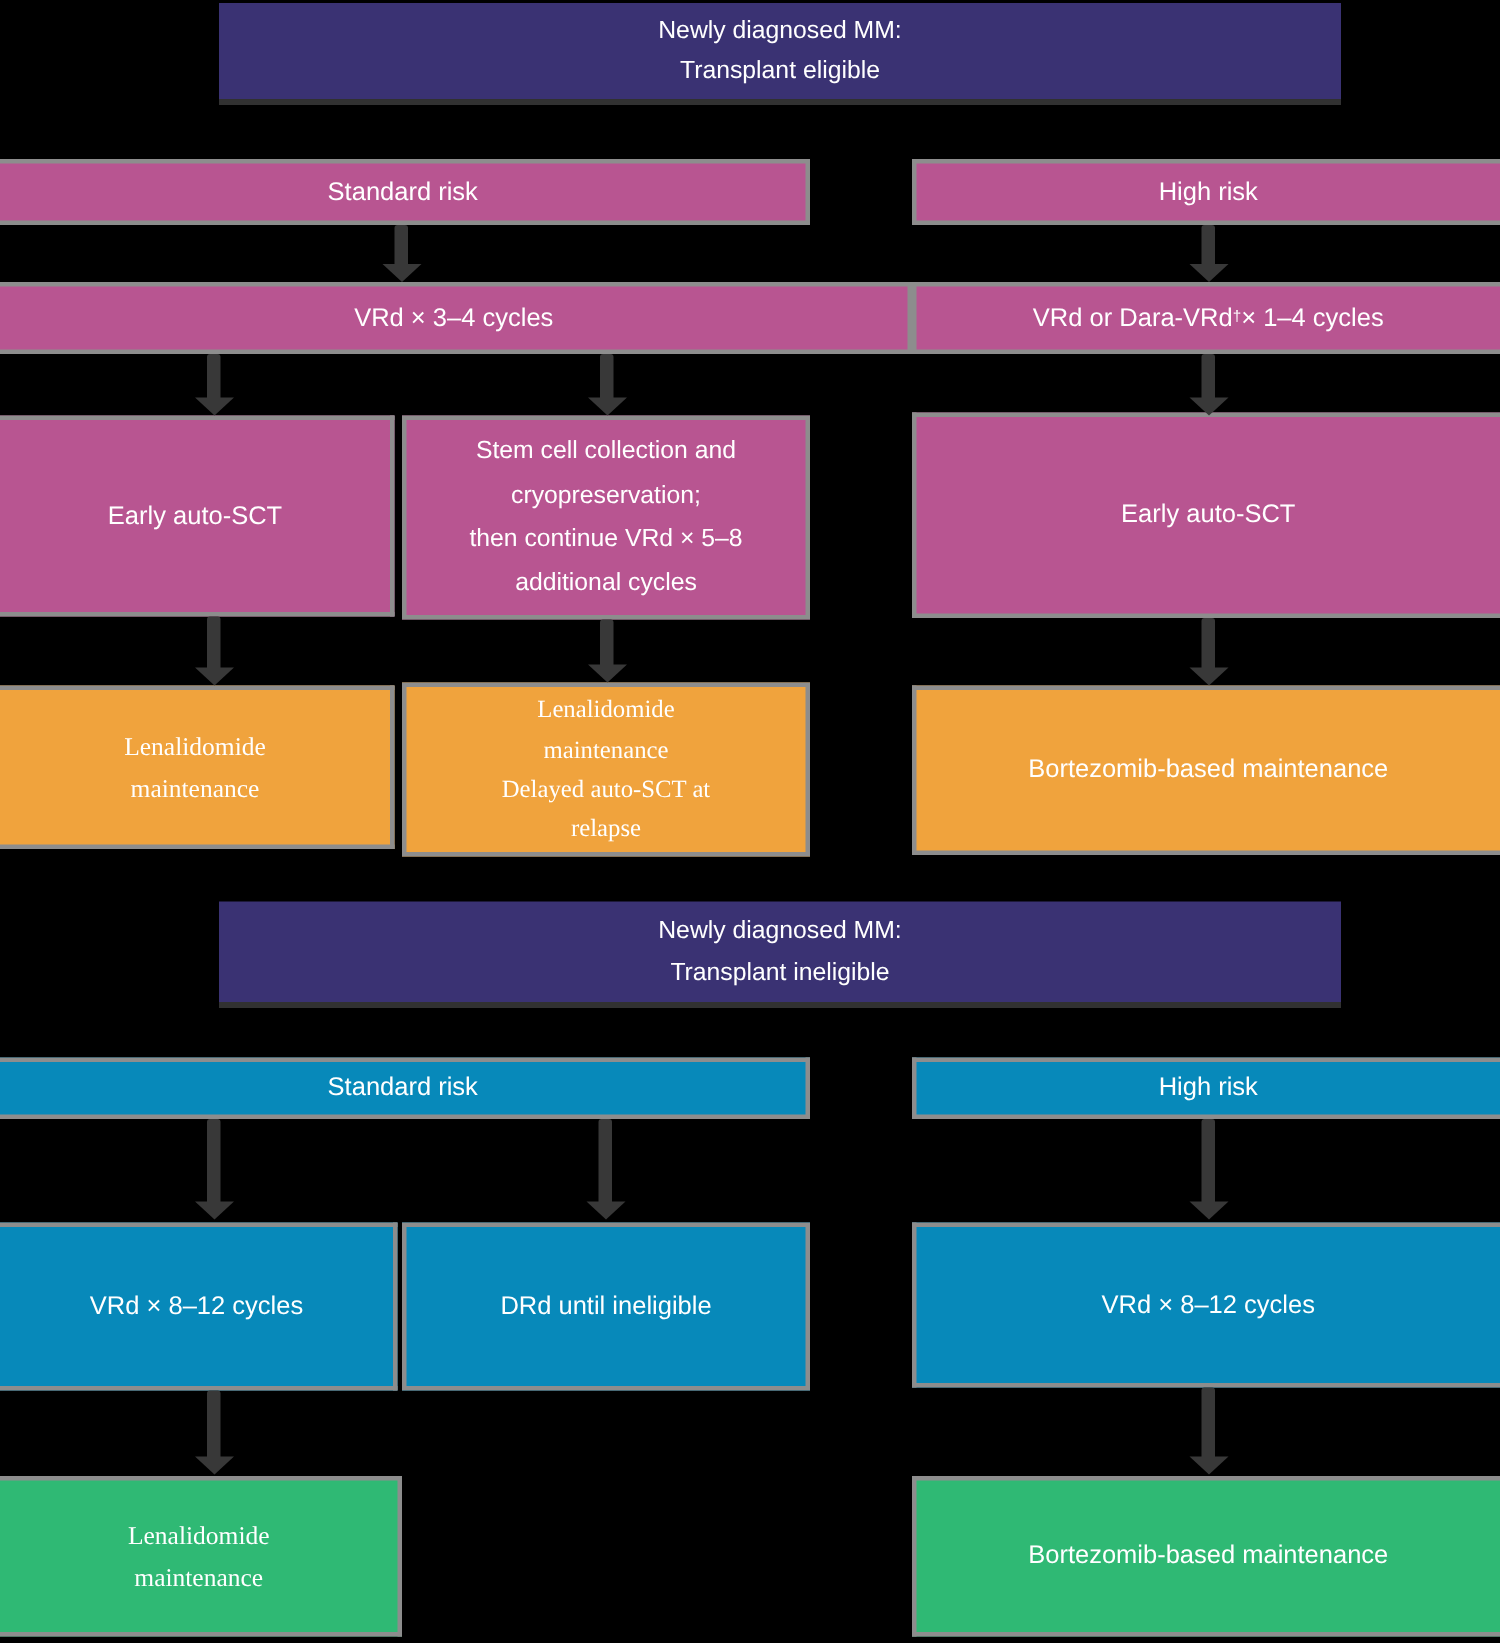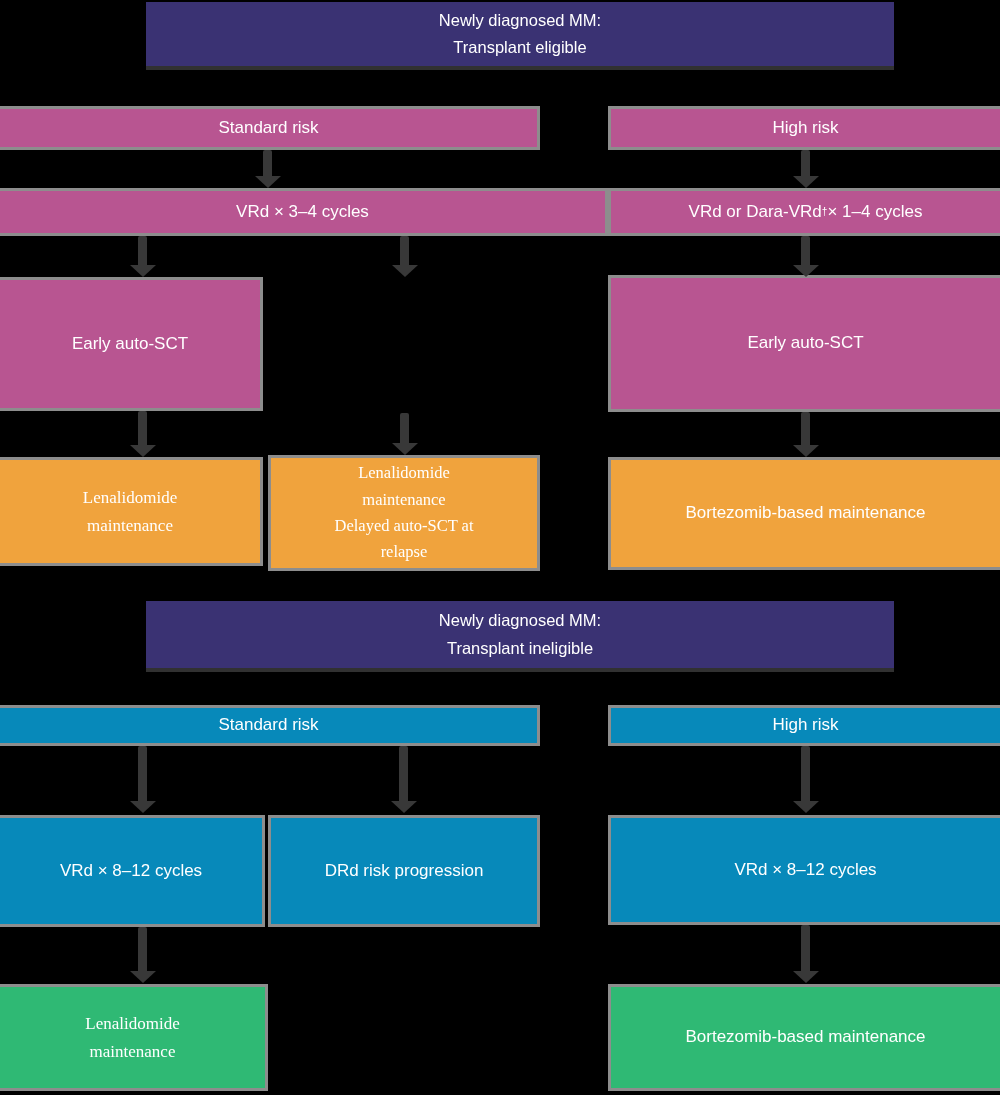--- a/index.html
+++ b/index.html
@@ -50,38 +50,42 @@
   <div class="box title" style="left:146px;top:2px;width:748px;height:68px">Newly diagnosed MM:
 Transplant eligible</div>
 
   <div class="box pink bleed-left" style="left:0;top:106px;width:540px;height:44px">Standard risk</div>
   <div class="box pink bleed-right" style="left:608px;top:106px;width:392px;height:44px">High risk</div>
 
   <div class="box pink bleed-left" style="left:0;top:188px;width:608px;height:48px">VRd × 3–4 cycles</div>
   <div class="box pink bleed-right" style="left:608px;top:188px;width:392px;height:48px"><span>VRd or Dara-VRd</span><sup>†</sup><span> × 1–4 cycles</span></div>
 
   <div class="box pink bleed-left" style="left:0;top:277px;width:263px;height:134px">Early auto-SCT</div>
+  <div class="box pink lh-tall" style="left:268px;top:277px;width:272px;height:136px;font-size:16.5px">Stem cell collection and
+cryopreservation;
+then continue VRd × 5–8
+additional cycles</div>
   <div class="box pink bleed-right" style="left:608px;top:275px;width:392px;height:137px">Early auto-SCT</div>
 
   <div class="box orange bleed-left lh-mid" style="left:0;top:457px;width:263px;height:109px">Lenalidomide
 maintenance</div>
   <div class="box orange lh-mid" style="left:268px;top:455px;width:272px;height:116px;font-size:16.5px">Lenalidomide
 maintenance
 Delayed auto-SCT at
 relapse</div>
   <div class="box orange bleed-right" style="left:608px;top:457px;width:392px;height:113px">Bortezomib-based maintenance</div>
 
   <div class="box title" style="left:146px;top:601px;width:748px;height:71px">Newly diagnosed MM:
 Transplant ineligible</div>
 
   <div class="box blue bleed-left" style="left:0;top:705px;width:540px;height:41px">Standard risk</div>
   <div class="box blue bleed-right" style="left:608px;top:705px;width:392px;height:41px">High risk</div>
 
   <div class="box blue bleed-left" style="left:0;top:815px;width:265px;height:112px">VRd × 8–12 cycles</div>
-  <div class="box blue" style="left:268px;top:815px;width:272px;height:112px">DRd risk progression</div>
+  <div class="box blue" style="left:268px;top:815px;width:272px;height:112px">DRd until ineligible</div>
   <div class="box blue bleed-right" style="left:608px;top:815px;width:392px;height:110px">VRd × 8–12 cycles</div>
 
   <div class="box green bleed-left lh-mid" style="left:0;top:984px;width:268px;height:107px">Lenalidomide
 maintenance</div>
   <div class="box green bleed-right" style="left:608px;top:984px;width:392px;height:107px">Bortezomib-based maintenance</div>
 
   <div class="arrow" style="left:255px;top:150px;height:38px">
       <div class="shaft"></div>
       <div class="head"></div>
     </div>

